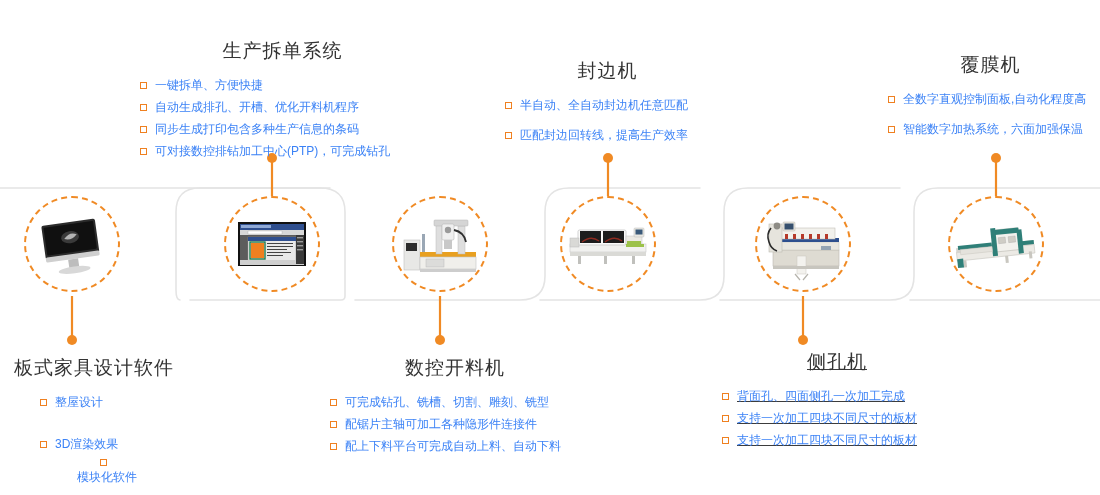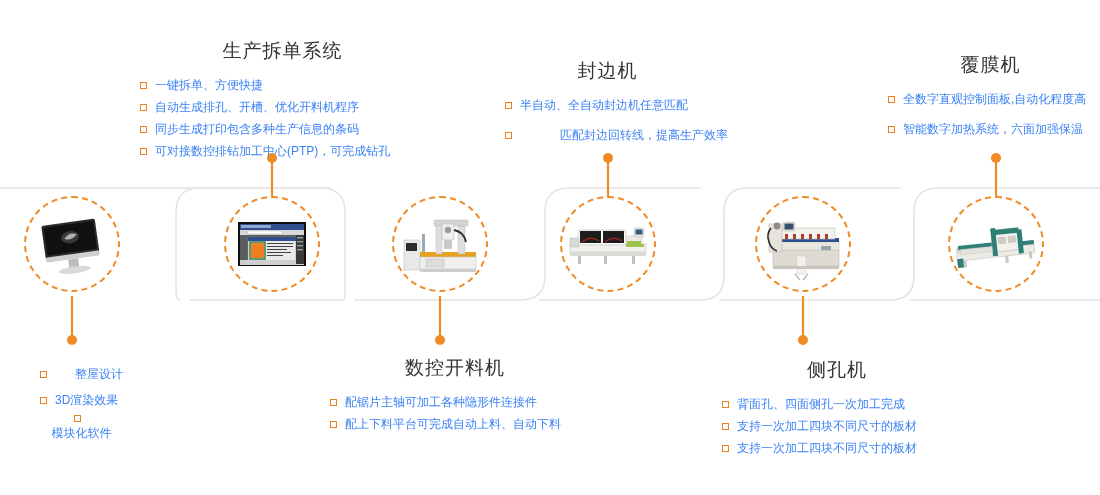--- a/index.html
+++ b/index.html
@@ -283,21 +283,21 @@
     </ul>
   </div>
 
   <div class="block" style="left:505px;top:58px;">
     <div class="blk-title center" style="width:205px;">封边机</div>
     <ul class="bullets">
       <li>
           <span class="bx"></span>
           <span>半自动、全自动封边机任意匹配</span>
         </li>
-      <li style="margin-top:8px;gap:40px;">
+      <li style="margin-top:8px;">
           <span class="bx"></span>
           <span>匹配封边回转线，提高生产效率</span>
         </li>
     </ul>
   </div>
 
   <div class="block" style="left:888px;top:52px;">
     <div class="blk-title center" style="width:205px;">覆膜机</div>
     <ul class="bullets">
       <li>
@@ -305,51 +305,56 @@
           <span>全数字直观控制面板,自动化程度高</span>
         </li>
       <li style="margin-top:8px;">
           <span class="bx"></span>
           <span>智能数字加热系统，六面加强保温</span>
         </li>
     </ul>
   </div>
 
   <div class="block" style="left:14px;top:355px;">
+    <div class="blk-title">板式家具设计软件</div>
     <ul class="bullets" style="padding-left:26px;">
-      <li style="margin-top:8px;gap:20px;">
+      <li style="margin-top:8px;">
           <span class="bx"></span>
           <span>整屋设计</span>
         </li>
-      <li style="margin-top:4px;">
+      <li style="margin-top:20px;">
           <span class="bx"></span>
           <span>3D渲染效果</span>
         </li>
       <li style="margin-top:4px;flex-direction:column;">
           <span class="bx"></span>
           <span>模块化软件</span>
         </li>
     </ul>
   </div>
 
   <div class="block" style="left:330px;top:355px;">
     <div class="blk-title center" style="width:250px;">数控开料机</div>
     <ul class="bullets">
       <li>
           <span class="bx"></span>
+          <span>可完成钻孔、铣槽、切割、雕刻、铣型</span>
+        </li>
+      <li>
+          <span class="bx"></span>
           <span>配锯片主轴可加工各种隐形件连接件</span>
         </li>
       <li>
           <span class="bx"></span>
           <span>配上下料平台可完成自动上料、自动下料</span>
         </li>
     </ul>
   </div>
 
-  <div class="block" style="left:722px;top:357px;">
+  <div class="block" style="left:722px;top:349px;text-decoration:underline;">
     <div class="blk-title center" style="width:230px;">侧孔机</div>
     <ul class="bullets">
       <li>
           <span class="bx"></span>
           <span>背面孔、四面侧孔一次加工完成</span>
         </li>
       <li>
           <span class="bx"></span>
           <span>支持一次加工四块不同尺寸的板材</span>
         </li>

